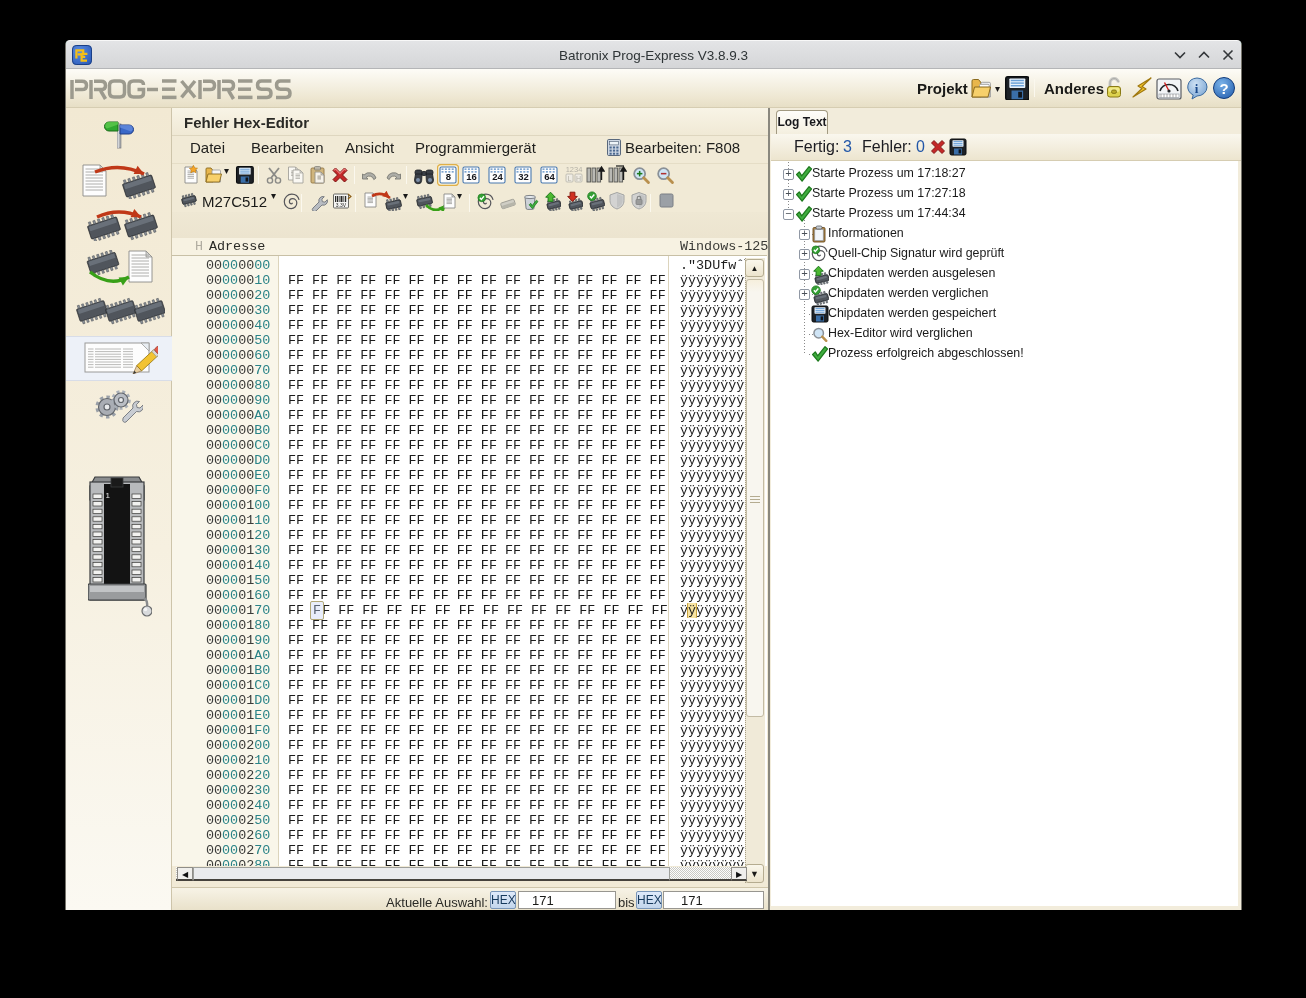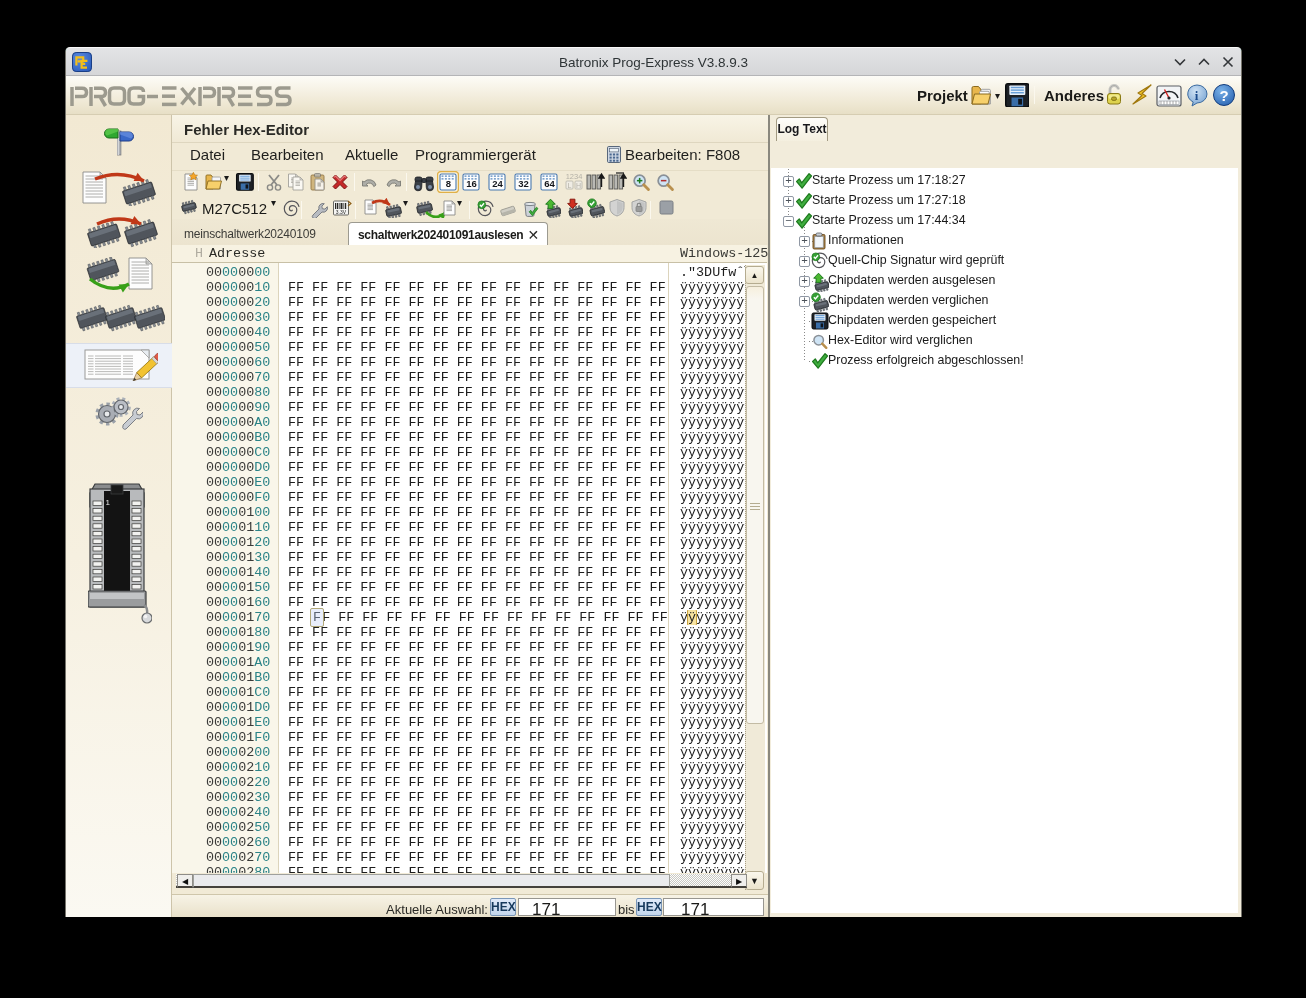--- a/index.html
+++ b/index.html
@@ -1,16 +1,16 @@
 <!DOCTYPE html>
 <html><head><meta charset="utf-8"><style>
 *{margin:0;padding:0;box-sizing:border-box}
 html,body{width:1306px;height:998px;background:#000;overflow:hidden}
 body{font-family:"Liberation Sans",sans-serif;position:relative}
-#win{position:absolute;left:65px;top:48px;width:1177px;height:869px;border-radius:4px 4px 0 0;
+#win{position:absolute;left:65px;top:41px;width:1177px;height:869px;border-radius:4px 4px 0 0;
  background:#14b8a6;border:1px solid #75736b;border-top:none}
 .ic{position:absolute;line-height:0}
 
 #tbar{position:absolute;left:0;top:-1px;width:1175px;height:29px;border-radius:4px 4px 0 0;
  background:linear-gradient(#e3e4e6,#d5d6d8);border-bottom:1px solid #b4b5b7;border-top:1px solid #f8f8f8}
 #tbar .title{position:absolute;width:100%;text-align:center;top:7px;font-size:13.5px;color:#2e3436}
 
 #lbar{position:absolute;left:0;top:28px;width:1175px;height:39px;
  background:linear-gradient(#fdfcf7,#eee7d2 75%,#e7dfc6);border-bottom:1px solid #d6cdb2}
 .brand{position:absolute;font-weight:700;font-size:15px;color:#1a1a18;top:11px}
@@ -51,22 +51,22 @@
  color:#1a1a18;text-align:center}
 #vscr{position:absolute;left:573px;top:150px;width:20px;height:625px;background:#f0ead8;border-left:1px dotted #a89f86}
 #hscr{position:absolute;left:4px;top:759px;width:570px;height:14px;background:#fdfdfc;background-image:linear-gradient(45deg,#c9c9c4 25%,transparent 25%,transparent 75%,#c9c9c4 75%),linear-gradient(45deg,#c9c9c4 25%,transparent 25%,transparent 75%,#c9c9c4 75%);background-size:2px 2px;background-position:0 0,1px 1px;border-bottom:2px solid #45423c}
 .thumb{position:absolute;background:linear-gradient(#f6efdd,#f8f6ef 12px);border:1px solid #c3bba4;border-radius:3px}
 .gbtn{position:absolute;background:#f0efec;border:1px solid #8f8d88;border-bottom:2px solid #45423c;color:#111;text-align:center}
 .gthumb{position:absolute;background:#eaebed;border:1px solid #9fa09c;border-bottom:2px solid #45423c}
 
 #stat{position:absolute;left:0;top:779px;width:596px;height:23px;background:linear-gradient(#f7f3e6,#e9e1ca);border-top:1px solid #cfc6ab}
 #stat .lbl{position:absolute;font-size:13px;color:#2a2a26;top:7px}
 .hexbtn{position:absolute;top:3px;width:26px;height:18px;background:linear-gradient(#dfeafa,#c3d6ec);border:1px solid #7a96b8;
- border-radius:2px;font-size:12px;color:#16395c;text-align:center;line-height:17px;font-weight:700}
-.fld{position:absolute;top:3px;height:18px;background:#fff;border:1px solid #989690;font-size:17px;color:#1a1a18;
+ border-radius:2px;font-size:12px;color:#16395c;text-align:center;line-height:17px;font-weight:400}
+.fld{position:absolute;top:3px;height:18px;background:#fff;border:1px solid #989690;font-size:13px;color:#1a1a18;
  padding:1px 0 0 13px;font-family:"Liberation Sans",sans-serif}
 
 #lpan{position:absolute;left:702px;top:67px;width:473px;height:802px;background:#f2ecdb;border-left:2px solid #8a887e}
 #ltab{position:absolute;left:6px;top:2px;width:52px;height:24px;background:linear-gradient(#fefdfa,#f4efdf);
  border:1px solid #a29a82;border-bottom:none;border-radius:4px 4px 0 0;font-size:12px;font-weight:700;color:#18181c;
  text-align:center;padding-top:4px}
 #ltb{position:absolute;left:1px;top:26px;width:470px;height:27px;background:linear-gradient(#faf7ee,#ede5cf);border-bottom:1px solid #d6cdb2}
 #ltb .t{position:absolute;top:4px;font-size:16px;color:#1c1c22}
 #ltb .n{position:absolute;top:4px;font-size:16px;color:#2257a8}
 #ltree{position:absolute;left:1px;top:53px;width:467px;height:745px;background:#fff}
@@ -425,21 +425,21 @@
           <circle cx="57.5" cy="137.5" r="1.8" fill="#f4f4f4"></circle>
         </svg></div>
  </div>
  <div id="hpan">
   <div class="band"></div>
       <div class="mline"></div>
       <div class="tabstrip"></div>
       <div class="ptitle">Fehler Hex-Editor</div>
   <div class="menu" style="left:18px">Datei</div>
   <div class="menu" style="left:79px">Bearbeiten</div>
-  <div class="menu" style="left:173px">Aktuelle</div>
+  <div class="menu" style="left:173px">Ansicht</div>
   <div class="menu" style="left:243px">Programmiergerät</div>
   <div class="ic" style="left:434px;top:31px"><svg width="17" height="17" viewBox="0 0 17 17">
           <rect x="1.5" y="0.5" width="13" height="16" rx="1.2" fill="#cfd8e4" stroke="#4a5a70" stroke-width="0.9"></rect>
           <rect x="3.5" y="2.5" width="9" height="3.4" fill="#eef4f8" stroke="#4a5a70" stroke-width="0.6"></rect>
           <g fill="#4a6890">
             <rect x="3.5" y="7.5" width="2.2" height="2"></rect>
             <rect x="6.9" y="7.5" width="2.2" height="2"></rect>
             <rect x="10.3" y="7.5" width="2.2" height="2"></rect>
             <rect x="3.5" y="10.6" width="2.2" height="2"></rect>
             <rect x="6.9" y="10.6" width="2.2" height="2"></rect>
@@ -782,24 +782,20 @@
             <path d="M8,0 L15,2.5 V8 C15,12.5 12,15.2 8,16.5 C4,15.2 1,12.5 1,8 V2.5 Z" fill="#c9ccd1" stroke="#888c92" stroke-width="1"></path>
             <path d="M8,1.5 L13.6,3.6 V8 C13.6,11.6 11.3,13.9 8,15 Z" fill="#b3b7bd"></path>
             <rect x="5" y="7" width="6" height="5" rx="0.8" fill="#7d8187" stroke="#5a5e64" stroke-width="0.8"></rect>
             <path d="M6.2,7 v-1.5 a1.8,1.8 0 0 1 3.6,0 V7" fill="none" stroke="#5a5e64" stroke-width="1.1"></path>
           </g>
         </svg></div>
       <div class="vsep" style="left:478px;top:86px"></div>
       <div class="ic" style="left:487px;top:85px"><svg width="16" height="16" viewBox="0 0 16 16">
           <rect x="1" y="1" width="13" height="13" rx="1.5" fill="#9ba0a6" stroke="#7a7f85" stroke-width="1"></rect>
         </svg></div>
-  <div id="tabs">
-    <div class="tab0">meinschaltwerk20240109</div>
-    <div class="tab1">schaltwerk202401091auslesen<span class="tabx">✕</span></div>
-  </div>
   <div id="hexhdr">
     <span style="position:absolute;left:23px;color:#b0aca0">H</span>
     <span style="position:absolute;left:37px;color:#2a2a26">Adresse</span>
     <span style="position:absolute;left:508px;color:#3a3a36;width:88px;overflow:hidden;display:inline-block;height:18px;white-space:nowrap">Windows-1252</span>
   </div>
   <div id="hexbody">
     <div id="addrbg"></div>
     <div id="seph"></div>
     <div class="hrow" style="top:2px"><span class="ha"><span class="ad">00</span><span class="at">00</span><span class="ad">00</span><span class="at">00</span></span><span class="ht">."3DUfwˆ™ª»ÌÝîÿ.</span></div>
 <div class="hrow" style="top:17px"><span class="ha"><span class="ad">00</span><span class="at">00</span><span class="ad">00</span><span class="at">10</span></span><span class="hd">FF FF FF FF FF FF FF FF FF FF FF FF FF FF FF FF</span><span class="ht">ÿÿÿÿÿÿÿÿÿÿÿÿÿÿÿÿ</span></div>
@@ -856,20 +852,40 @@
     <div class="lbl" style="right:280px">Aktuelle Auswahl:</div>
     <div class="hexbtn" style="left:318px">HEX</div>
     <div class="fld" style="left:346px;width:98px">171</div>
     <div class="lbl" style="left:446px;font-size:13px">bis</div>
     <div class="hexbtn" style="left:464px">HEX</div>
     <div class="fld" style="left:491px;width:101px;padding-left:17px">171</div>
   </div>
  </div>
  <div id="lpan">
   <div id="ltab">Log Text</div>
+  <div id="ltb">
+    <div class="t" style="left:23px">Fertig:</div>
+    <div class="n" style="left:72px">3</div>
+    <div class="t" style="left:91px">Fehler:</div>
+    <div class="n" style="left:145px">0</div>
+    <div class="ic" style="left:158px;top:4px"><svg width="18" height="18" viewBox="0 0 18 18">
+            <path d="M2.5,5 L5,2.5 L9,6.5 L13,2.5 L15.5,5 L11.5,9 L15.5,13 L13,15.5 L9,11.5 L5,15.5 L2.5,13 L6.5,9 z" fill="#c42828" stroke="#7a1010" stroke-width="0.9" stroke-linejoin="round"></path>
+          </svg></div>
+    <div class="ic" style="left:178px;top:4px"><svg width="18" height="18" viewBox="0 0 18 18">
+            <g transform="translate(1,1) scale(1)">
+              <rect x="0" y="0" width="16" height="16" rx="1.5" fill="#1d2126" stroke="#0a0c0e"></rect>
+              <rect x="2.5" y="1.2" width="11" height="6.5" rx="0.6" fill="#e8f1fa"></rect>
+              <line x1="3.5" y1="2.6" x2="12.5" y2="2.6" stroke="#6aa0d8" stroke-width="1"></line>
+              <line x1="3.5" y1="4.4" x2="12.5" y2="4.4" stroke="#6aa0d8" stroke-width="1"></line>
+              <line x1="3.5" y1="6.2" x2="12.5" y2="6.2" stroke="#6aa0d8" stroke-width="1"></line>
+              <rect x="4" y="9.5" width="8" height="6" fill="#3a6ea8"></rect>
+              <rect x="8.6" y="10.4" width="2.6" height="4" fill="#10141a"></rect>
+            </g>
+          </svg></div>
+  </div>
   <div id="ltree"></div>
   <div class="dotv" style="left:18px;top:54px;height:52px"></div>
 <div class="dotv" style="left:34px;top:112px;height:134px"></div>
 <div class="doth" style="left:23px;top:66px;width:6px"></div>
 <div class="tbox" style="left:13px;top:61px">
         <span class="plus">+</span>
       </div>
 <div class="ic" style="left:25px;top:57px"><svg width="18" height="18" viewBox="0 0 18 18">
           <path transform="translate(9,9) scale(1.05)" d="M-7,0.5 L-4.5,-2 L-2.2,1.8 L4.8,-7 L7.2,-4.8 L-1.8,6.8 Z" fill="#3fae3f" stroke="#1e7a1e" stroke-width="1.2" stroke-linejoin="round"></path>
         </svg></div>

